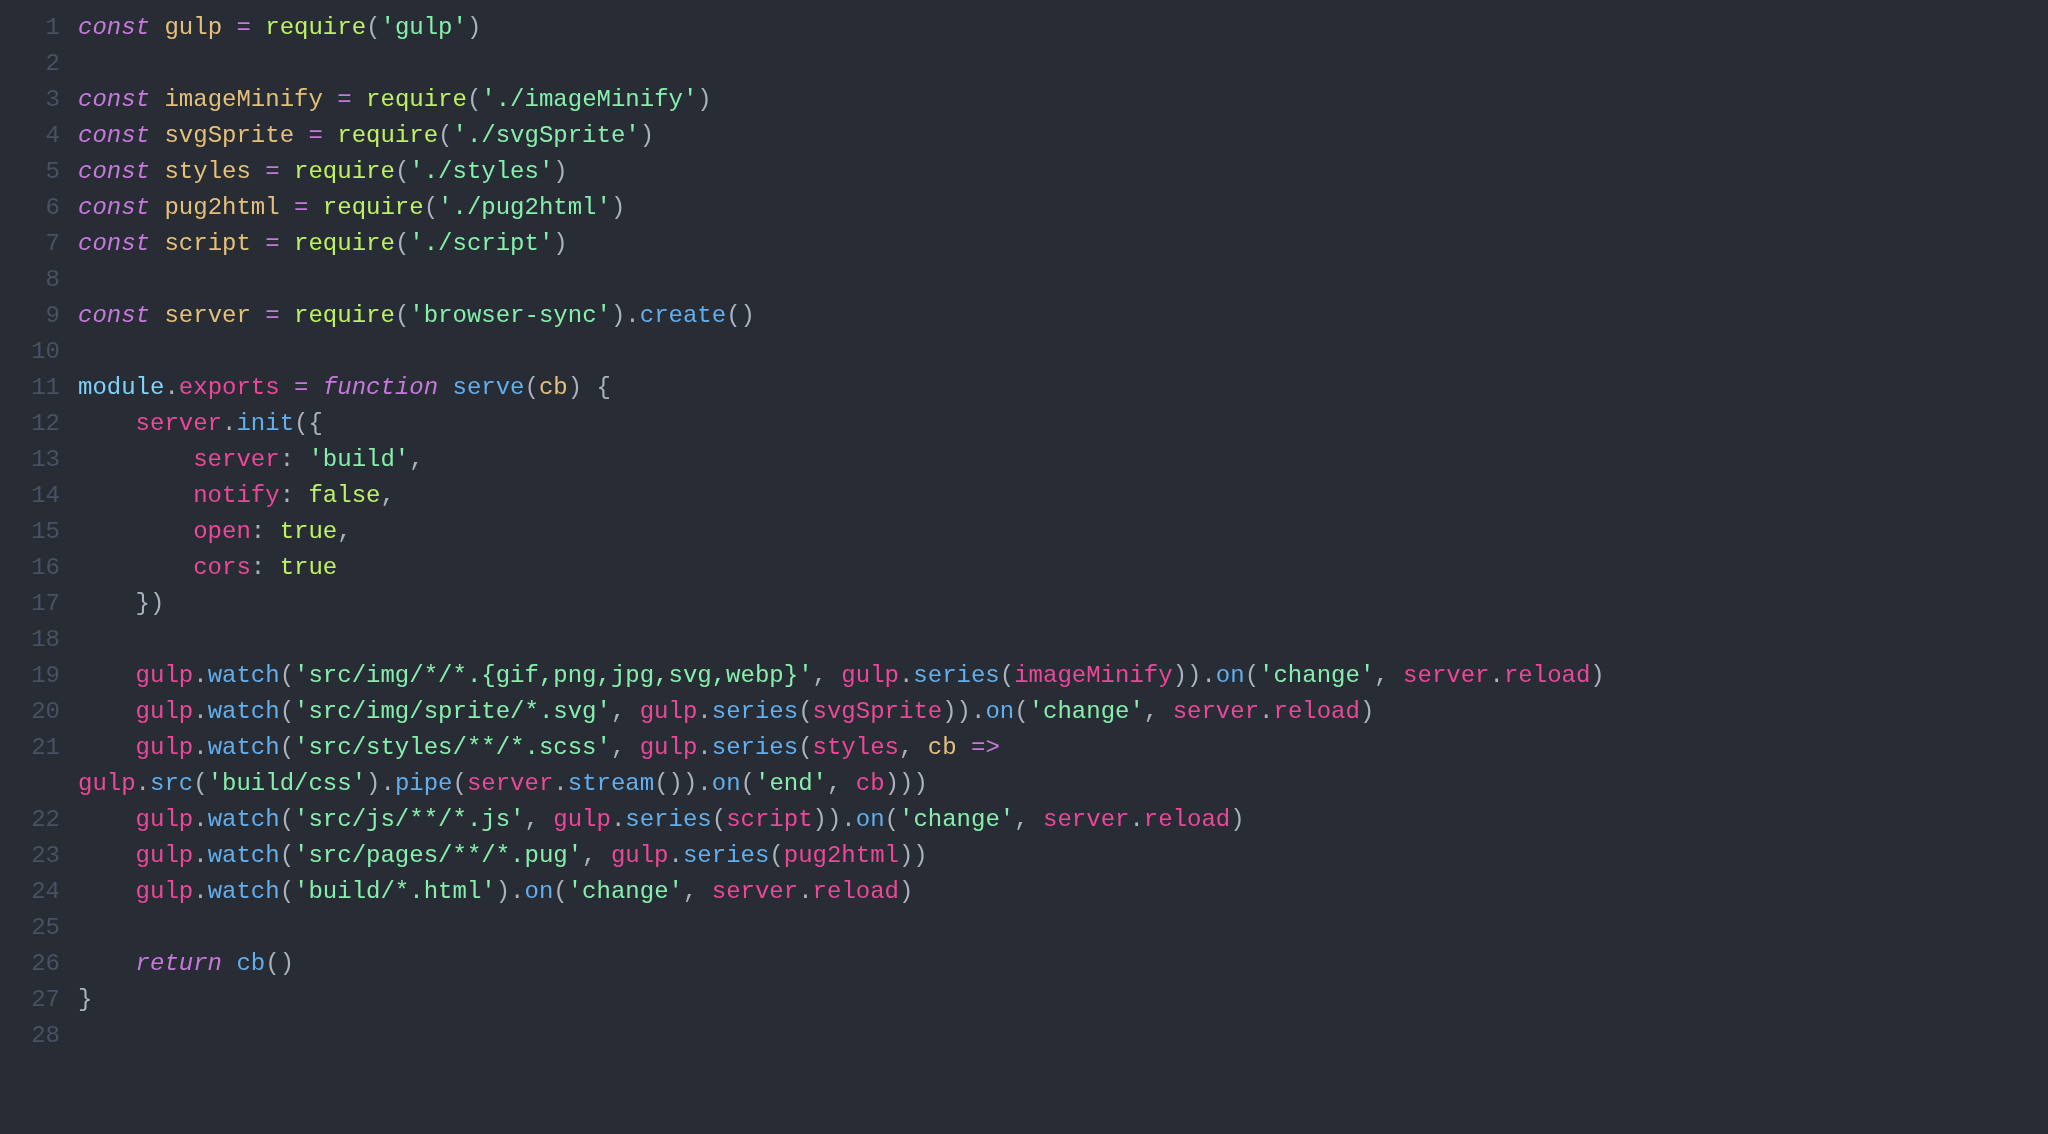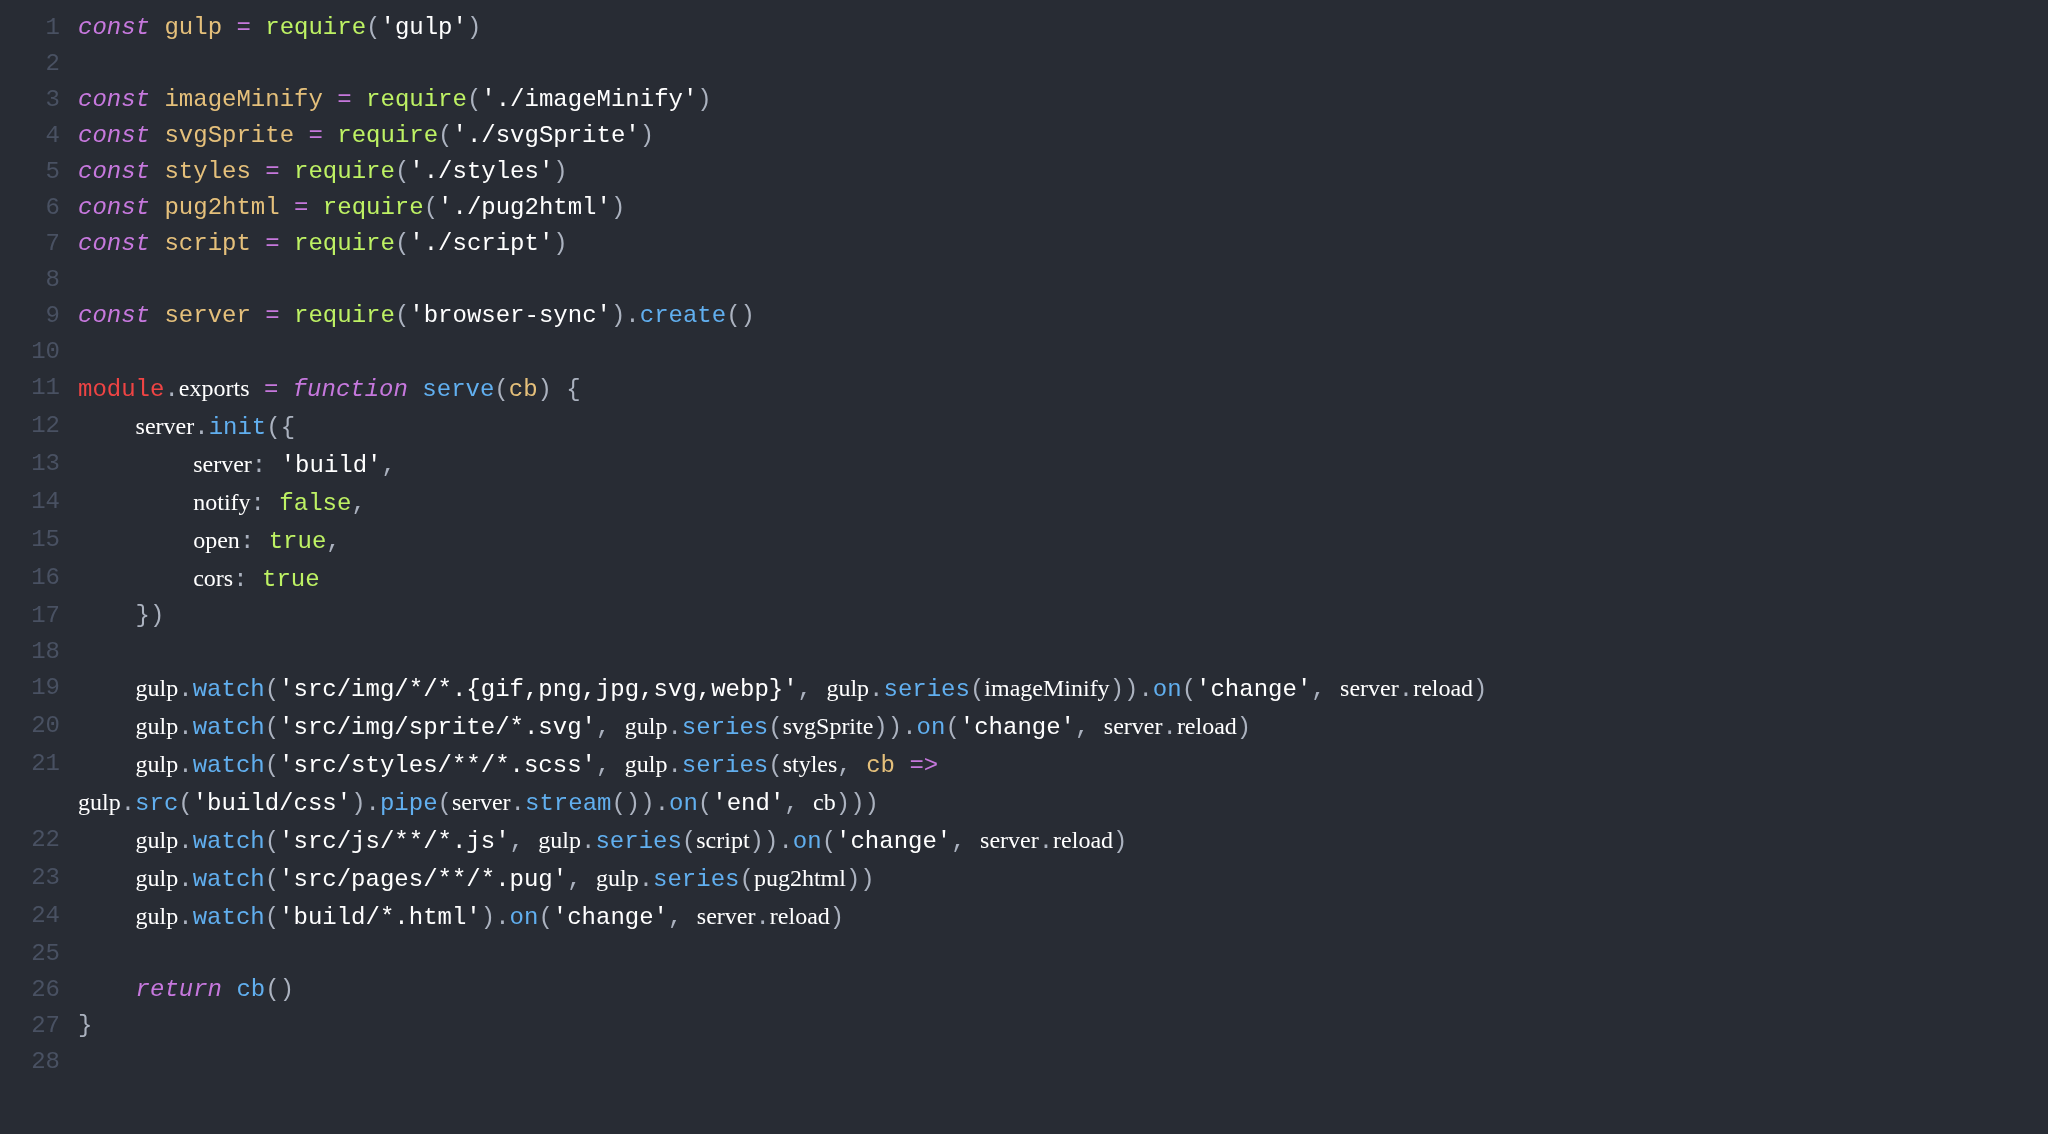--- a/index.html
+++ b/index.html
@@ -31,24 +31,24 @@
     user-select: none;
   }
   .code {
     flex: 1 1 auto;
   }
   .tok-keyword   { color: #c678dd; font-style: italic; }
   .tok-const     { color: #e5c07b; }
   .tok-operator  { color: #c678dd; }
   .tok-func      { color: #61afef; }
   .tok-funcred   { color: #bef264; }
-  .tok-string    { color: #ffffff; }
-  .tok-prop      { color: #ffffff; font-family: Liberation Serif, serif; }
+  .tok-string    { color: #86efac; }
+  .tok-prop      { color: #ec4899; }
   .tok-punct     { color: #abb2bf; }
   .tok-param     { color: #e5c07b; }
   .tok-bool      { color: #bef264; }
   .tok-plain     { color: #abb2bf; }
-  .tok-module    { color: #ef4444; }
+  .tok-module    { color: #7dd3fc; }
 </style>
 </head>
 <body>
 
 <div class="editor" id="editor"><div class="line"><span class="gutter">1</span><span class="code"><span class="tok-keyword">const</span><span class="tok-plain"> </span><span class="tok-const">gulp</span><span class="tok-plain"> </span><span class="tok-operator">=</span><span class="tok-plain"> </span><span class="tok-funcred">require</span><span class="tok-punct">(</span><span class="tok-string">'gulp'</span><span class="tok-punct">)</span></span></div><div class="line"><span class="gutter">2</span><span class="code">&nbsp;</span></div><div class="line"><span class="gutter">3</span><span class="code"><span class="tok-keyword">const</span><span class="tok-plain"> </span><span class="tok-const">imageMinify</span><span class="tok-plain"> </span><span class="tok-operator">=</span><span class="tok-plain"> </span><span class="tok-funcred">require</span><span class="tok-punct">(</span><span class="tok-string">'./imageMinify'</span><span class="tok-punct">)</span></span></div><div class="line"><span class="gutter">4</span><span class="code"><span class="tok-keyword">const</span><span class="tok-plain"> </span><span class="tok-const">svgSprite</span><span class="tok-plain"> </span><span class="tok-operator">=</span><span class="tok-plain"> </span><span class="tok-funcred">require</span><span class="tok-punct">(</span><span class="tok-string">'./svgSprite'</span><span class="tok-punct">)</span></span></div><div class="line"><span class="gutter">5</span><span class="code"><span class="tok-keyword">const</span><span class="tok-plain"> </span><span class="tok-const">styles</span><span class="tok-plain"> </span><span class="tok-operator">=</span><span class="tok-plain"> </span><span class="tok-funcred">require</span><span class="tok-punct">(</span><span class="tok-string">'./styles'</span><span class="tok-punct">)</span></span></div><div class="line"><span class="gutter">6</span><span class="code"><span class="tok-keyword">const</span><span class="tok-plain"> </span><span class="tok-const">pug2html</span><span class="tok-plain"> </span><span class="tok-operator">=</span><span class="tok-plain"> </span><span class="tok-funcred">require</span><span class="tok-punct">(</span><span class="tok-string">'./pug2html'</span><span class="tok-punct">)</span></span></div><div class="line"><span class="gutter">7</span><span class="code"><span class="tok-keyword">const</span><span class="tok-plain"> </span><span class="tok-const">script</span><span class="tok-plain"> </span><span class="tok-operator">=</span><span class="tok-plain"> </span><span class="tok-funcred">require</span><span class="tok-punct">(</span><span class="tok-string">'./script'</span><span class="tok-punct">)</span></span></div><div class="line"><span class="gutter">8</span><span class="code">&nbsp;</span></div><div class="line"><span class="gutter">9</span><span class="code"><span class="tok-keyword">const</span><span class="tok-plain"> </span><span class="tok-const">server</span><span class="tok-plain"> </span><span class="tok-operator">=</span><span class="tok-plain"> </span><span class="tok-funcred">require</span><span class="tok-punct">(</span><span class="tok-string">'browser-sync'</span><span class="tok-punct">).</span><span class="tok-func">create</span><span class="tok-punct">()</span></span></div><div class="line"><span class="gutter">10</span><span class="code">&nbsp;</span></div><div class="line"><span class="gutter">11</span><span class="code"><span class="tok-module">module</span><span class="tok-punct">.</span><span class="tok-prop">exports</span><span class="tok-plain"> </span><span class="tok-operator">=</span><span class="tok-plain"> </span><span class="tok-keyword">function</span><span class="tok-plain"> </span><span class="tok-func">serve</span><span class="tok-punct">(</span><span class="tok-param">cb</span><span class="tok-punct">) {</span></span></div><div class="line"><span class="gutter">12</span><span class="code"><span class="tok-plain">    </span><span class="tok-prop">server</span><span class="tok-punct">.</span><span class="tok-func">init</span><span class="tok-punct">({</span></span></div><div class="line"><span class="gutter">13</span><span class="code"><span class="tok-plain">        </span><span class="tok-prop">server</span><span class="tok-punct">: </span><span class="tok-string">'build'</span><span class="tok-punct">,</span></span></div><div class="line"><span class="gutter">14</span><span class="code"><span class="tok-plain">        </span><span class="tok-prop">notify</span><span class="tok-punct">: </span><span class="tok-bool">false</span><span class="tok-punct">,</span></span></div><div class="line"><span class="gutter">15</span><span class="code"><span class="tok-plain">        </span><span class="tok-prop">open</span><span class="tok-punct">: </span><span class="tok-bool">true</span><span class="tok-punct">,</span></span></div><div class="line"><span class="gutter">16</span><span class="code"><span class="tok-plain">        </span><span class="tok-prop">cors</span><span class="tok-punct">: </span><span class="tok-bool">true</span></span></div><div class="line"><span class="gutter">17</span><span class="code"><span class="tok-plain">    </span><span class="tok-punct">})</span></span></div><div class="line"><span class="gutter">18</span><span class="code">&nbsp;</span></div><div class="line"><span class="gutter">19</span><span class="code"><span class="tok-plain">    </span><span class="tok-prop">gulp</span><span class="tok-punct">.</span><span class="tok-func">watch</span><span class="tok-punct">(</span><span class="tok-string">'src/img/*/*.{gif,png,jpg,svg,webp}'</span><span class="tok-punct">, </span><span class="tok-prop">gulp</span><span class="tok-punct">.</span><span class="tok-func">series</span><span class="tok-punct">(</span><span class="tok-prop">imageMinify</span><span class="tok-punct">)).</span><span class="tok-func">on</span><span class="tok-punct">(</span><span class="tok-string">'change'</span><span class="tok-punct">, </span><span class="tok-prop">server</span><span class="tok-punct">.</span><span class="tok-prop">reload</span><span class="tok-punct">)</span></span></div><div class="line"><span class="gutter">20</span><span class="code"><span class="tok-plain">    </span><span class="tok-prop">gulp</span><span class="tok-punct">.</span><span class="tok-func">watch</span><span class="tok-punct">(</span><span class="tok-string">'src/img/sprite/*.svg'</span><span class="tok-punct">, </span><span class="tok-prop">gulp</span><span class="tok-punct">.</span><span class="tok-func">series</span><span class="tok-punct">(</span><span class="tok-prop">svgSprite</span><span class="tok-punct">)).</span><span class="tok-func">on</span><span class="tok-punct">(</span><span class="tok-string">'change'</span><span class="tok-punct">, </span><span class="tok-prop">server</span><span class="tok-punct">.</span><span class="tok-prop">reload</span><span class="tok-punct">)</span></span></div><div class="line"><span class="gutter">21</span><span class="code"><span class="tok-plain">    </span><span class="tok-prop">gulp</span><span class="tok-punct">.</span><span class="tok-func">watch</span><span class="tok-punct">(</span><span class="tok-string">'src/styles/**/*.scss'</span><span class="tok-punct">, </span><span class="tok-prop">gulp</span><span class="tok-punct">.</span><span class="tok-func">series</span><span class="tok-punct">(</span><span class="tok-prop">styles</span><span class="tok-punct">, </span><span class="tok-param">cb</span><span class="tok-plain"> </span><span class="tok-keyword">=&gt;</span></span></div><div class="line"><span class="gutter"></span><span class="code"><span class="tok-prop">gulp</span><span class="tok-punct">.</span><span class="tok-func">src</span><span class="tok-punct">(</span><span class="tok-string">'build/css'</span><span class="tok-punct">).</span><span class="tok-func">pipe</span><span class="tok-punct">(</span><span class="tok-prop">server</span><span class="tok-punct">.</span><span class="tok-func">stream</span><span class="tok-punct">()).</span><span class="tok-func">on</span><span class="tok-punct">(</span><span class="tok-string">'end'</span><span class="tok-punct">, </span><span class="tok-prop">cb</span><span class="tok-punct">)))</span></span></div><div class="line"><span class="gutter">22</span><span class="code"><span class="tok-plain">    </span><span class="tok-prop">gulp</span><span class="tok-punct">.</span><span class="tok-func">watch</span><span class="tok-punct">(</span><span class="tok-string">'src/js/**/*.js'</span><span class="tok-punct">, </span><span class="tok-prop">gulp</span><span class="tok-punct">.</span><span class="tok-func">series</span><span class="tok-punct">(</span><span class="tok-prop">script</span><span class="tok-punct">)).</span><span class="tok-func">on</span><span class="tok-punct">(</span><span class="tok-string">'change'</span><span class="tok-punct">, </span><span class="tok-prop">server</span><span class="tok-punct">.</span><span class="tok-prop">reload</span><span class="tok-punct">)</span></span></div><div class="line"><span class="gutter">23</span><span class="code"><span class="tok-plain">    </span><span class="tok-prop">gulp</span><span class="tok-punct">.</span><span class="tok-func">watch</span><span class="tok-punct">(</span><span class="tok-string">'src/pages/**/*.pug'</span><span class="tok-punct">, </span><span class="tok-prop">gulp</span><span class="tok-punct">.</span><span class="tok-func">series</span><span class="tok-punct">(</span><span class="tok-prop">pug2html</span><span class="tok-punct">))</span></span></div><div class="line"><span class="gutter">24</span><span class="code"><span class="tok-plain">    </span><span class="tok-prop">gulp</span><span class="tok-punct">.</span><span class="tok-func">watch</span><span class="tok-punct">(</span><span class="tok-string">'build/*.html'</span><span class="tok-punct">).</span><span class="tok-func">on</span><span class="tok-punct">(</span><span class="tok-string">'change'</span><span class="tok-punct">, </span><span class="tok-prop">server</span><span class="tok-punct">.</span><span class="tok-prop">reload</span><span class="tok-punct">)</span></span></div><div class="line"><span class="gutter">25</span><span class="code">&nbsp;</span></div><div class="line"><span class="gutter">26</span><span class="code"><span class="tok-plain">    </span><span class="tok-keyword">return</span><span class="tok-plain"> </span><span class="tok-func">cb</span><span class="tok-punct">()</span></span></div><div class="line"><span class="gutter">27</span><span class="code"><span class="tok-punct">}</span></span></div><div class="line"><span class="gutter">28</span><span class="code">&nbsp;</span></div></div>
 
 </body></html>

